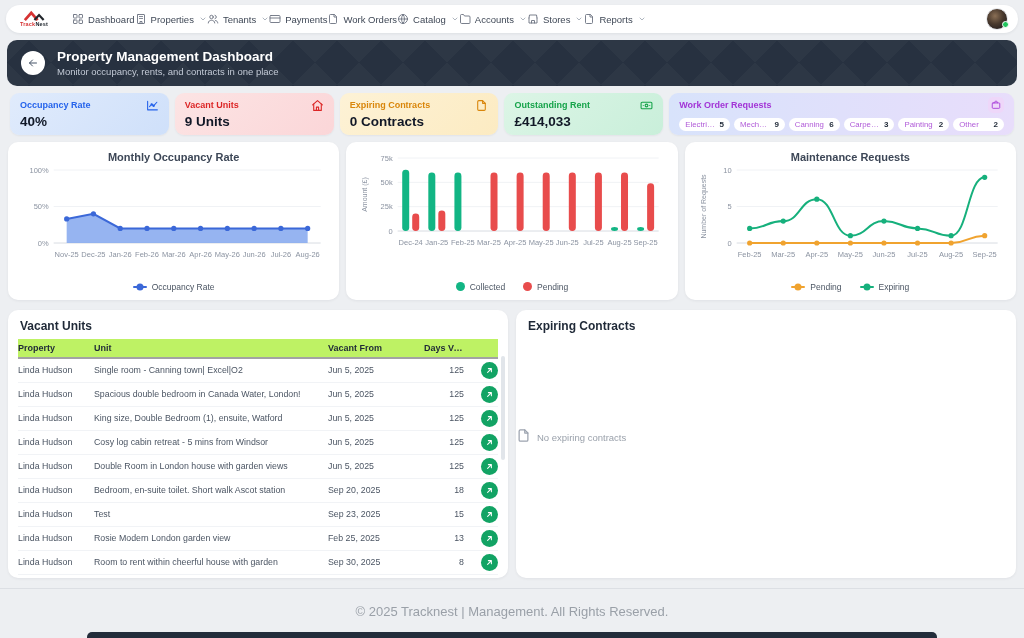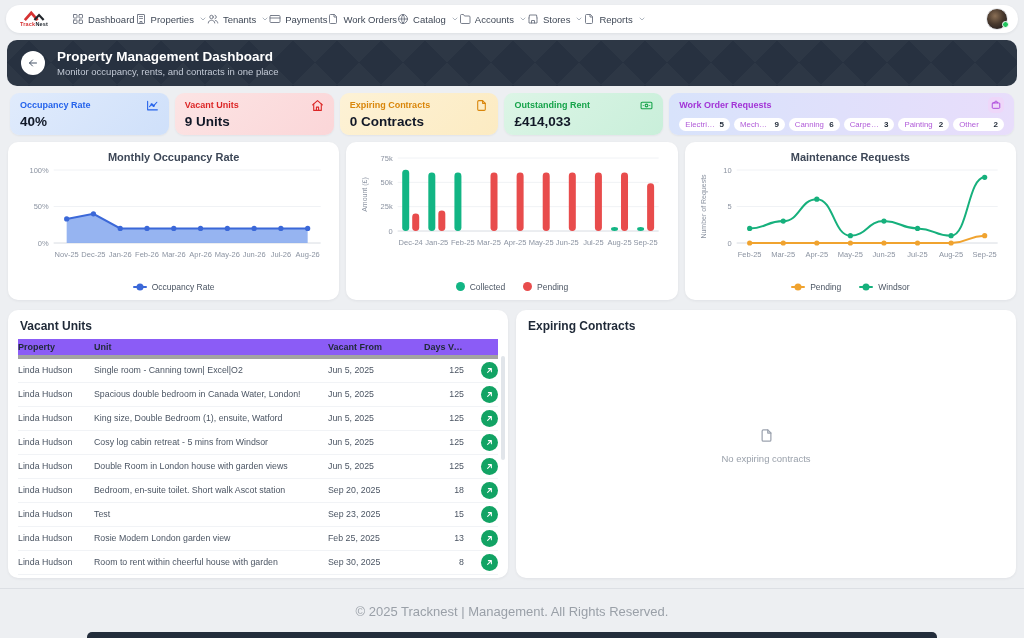--- a/index.html
+++ b/index.html
@@ -80,31 +80,31 @@
   .lg-dot-solo { display:inline-block; width:9px; height:9px; border-radius:50%; }
 
   
   .panels-row { margin:10px 8px 0; display:flex; gap:8px; }
   .panel { flex:1 1 0; background:#fff; border-radius:10px; box-shadow:0 1px 3px rgba(16,24,40,.06);
     height:268px; position:relative; overflow:hidden; }
   .panel-title { font-size:12px; font-weight:bold; color:#1f2937; padding:9px 12px 6px; }
   .vu-table { padding:0 10px; }
   .vu-row { display:grid; grid-template-columns:76px 1fr 96px 44px 30px; align-items:center;
     border-bottom:1px solid #f1f3f6; min-height:24px; }
-  .vu-head { background:#8b5cf6; border-bottom:4px solid #a3a3a3; min-height:20px;
+  .vu-head { background:#bef264; border-bottom:2px solid #a3a3a3; min-height:20px;
     font-size:9px; font-weight:bold; color:#1f2937; }
   .vu-row span { font-size:8.8px; color:#4b5563; overflow:hidden; text-overflow:ellipsis; white-space:nowrap; }
   .vu-head span { font-size:9px; color:#1f2937; }
   .vu-row .num { text-align:right; padding-right:4px; }
   .c-act { display:flex; justify-content:flex-end; }
   .row-open-button { width:17px; height:17px; border-radius:50%; background:#12a364; border:none;
     display:flex; align-items:center; justify-content:center; cursor:pointer; }
   .vu-scrollbar { position:absolute; right:3px; top:46px; width:4px; height:104px;
     background:#e1e5ea; border-radius:2px; }
-  .empty-state { position:absolute; left:0; right:0; top:44%; display:flex; flex-direction:column;
+  .empty-state { position:absolute; left:0; right:0; top:44%; display:flex; 
     align-items:center; gap:6px; color:#9ca3af; }
   .empty-text { font-size:9.5px; color:#9aa1ab; }
 
   
   .footer { margin-top:10px; border-top:1px solid #dcdfe4; padding:13px 0 10px; text-align:center; }
   .footer-text { font-size:13px; color:#9aa0a8; }
   .bottom-bar { width:83%; height:7px; margin:2px auto 0; background:#232d3b; border-radius:5px 5px 0 0; }
 </style>
 </head>
 <body>
@@ -478,21 +478,21 @@
           <span class="lg-item">
             <span class="lg-line" style="background:#f0a32f">
               <span class="lg-dot" style="background:#f0a32f"></span>
             </span>
             <span class="lg-lab">Pending</span>
           </span>
           <span class="lg-item">
             <span class="lg-line" style="background:#16b07c">
               <span class="lg-dot" style="background:#16b07c"></span>
             </span>
-            <span class="lg-lab">Windsor</span>
+            <span class="lg-lab">Expiring</span>
           </span>
         </div>
     </div>
   </div>
 
   <div class="panels-row">
     <div class="panel">
       <div class="panel-title">Vacant Units</div>
       <div class="vu-table" id="vu-table">
           <div class="vu-row vu-head">

